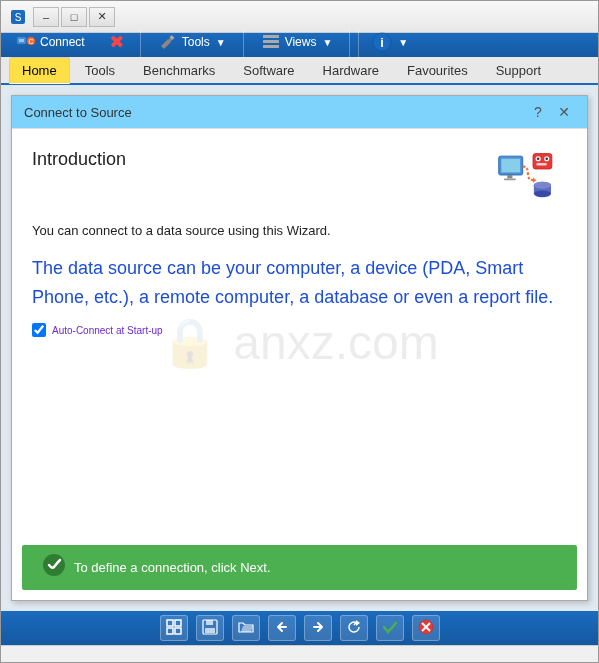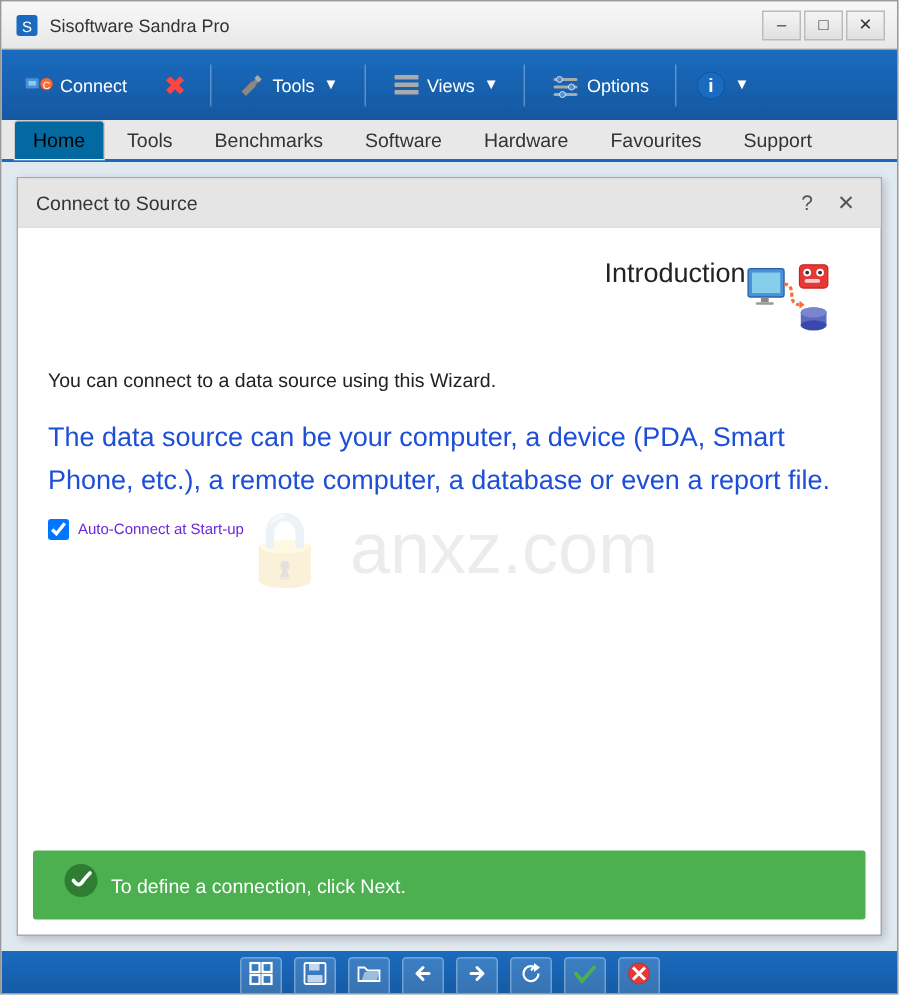--- a/index.html
+++ b/index.html
@@ -49,23 +49,23 @@
       display: flex;
       align-items: center;
       justify-content: center;
       font-size: 11px;
       color: #333;
     }
 
     
     .toolbar {
       background: linear-gradient(to bottom, #1a6bbf, #1558a0);
-      height: 47px;
-      display: flex;
-      align-items: center;
+      height: 24px;
+      display: flex;
+      align-items: flex-end;
       padding: 0 4px;
       gap: 4px;
     }
     .toolbar-btn {
       display: flex;
       align-items: center;
       gap: 4px;
       padding: 4px 10px;
       background: transparent;
       border: 1px solid transparent;
@@ -108,21 +108,21 @@
       font-size: 13px;
       color: #333;
       border: 1px solid transparent;
       border-bottom: none;
       border-radius: 3px 3px 0 0;
       margin-right: 2px;
       background: transparent;
       font-family: 'Segoe UI', sans-serif;
     }
     .menu-tab.active {
-      background: #0369a1;
+      background: #fde047;
       border-color: #ccc;
       border-bottom: 1px solid white;
       margin-bottom: -1px;
       z-index: 1;
       color: #000;
     }
 
     
     .main-content {
       background: #e0e8f0;
@@ -137,21 +137,21 @@
     
     .dialog {
       background: white;
       border: 1px solid #aaa;
       flex: 1;
       display: flex;
       flex-direction: column;
       box-shadow: 2px 2px 6px rgba(0,0,0,0.2);
     }
     .dialog-titlebar {
-      background: #e5e5e5;
+      background: #7dd3fc;
       border-bottom: 1px solid #ddd;
       padding: 6px 12px;
       display: flex;
       align-items: center;
       justify-content: space-between;
     }
     .dialog-title {
       font-size: 13px;
       color: #333;
     }
@@ -177,21 +177,21 @@
     .dialog-body {
       flex: 1;
       padding: 16px 20px;
       display: flex;
       flex-direction: column;
       position: relative;
     }
     .dialog-header-row {
       display: flex;
       align-items: flex-start;
-      justify-content: flex-end;
+      justify-content: space-between;
       margin-bottom: 16px;
     }
     .dialog-heading {
       font-size: 18px;
       font-weight: normal;
       color: #222;
       margin-top: 4px;
     }
     .dialog-icon-area {
       width: 70px;
@@ -310,21 +310,20 @@
 </head>
 <body>
 
 <div class="title-bar">
   <div class="title-bar-icon">
     <svg width="16" height="16" viewBox="0 0 16 16">
       <rect x="1" y="1" width="14" height="14" rx="2" fill="#1a6bbf"></rect>
       <text x="8" y="12" text-anchor="middle" fill="white" font-size="10" font-family="Arial">S</text>
     </svg>
   </div>
-  <span class="title-bar-text">Sisoftware Sandra Pro</span>
   <div class="title-bar-controls">
     <button class="title-btn">–</button>
     <button class="title-btn">□</button>
     <button class="title-btn close">✕</button>
   </div>
 </div>
 
 <div class="toolbar">
   <button class="toolbar-btn">
     <span class="toolbar-icon">
@@ -357,33 +356,20 @@
       <svg width="20" height="20" viewBox="0 0 20 20">
         <rect x="2" y="3" width="16" height="3" fill="#aaa" rx="0.5"></rect>
         <rect x="2" y="8" width="16" height="3" fill="#aaa" rx="0.5"></rect>
         <rect x="2" y="13" width="16" height="3" fill="#aaa" rx="0.5"></rect>
       </svg>
     </span>
     <span>Views</span>
     <span class="toolbar-dropdown">▼</span>
   </button>
   <div class="toolbar-separator"></div>
-  <button class="toolbar-btn">
-    <span class="toolbar-icon">
-      <svg width="20" height="20" viewBox="0 0 20 20">
-        <rect x="2" y="5" width="16" height="2" rx="1" fill="#aaa"></rect>
-        <circle cx="6" cy="6" r="2" fill="#4a90d9" stroke="white" stroke-width="0.5"></circle>
-        <rect x="2" y="10" width="16" height="2" rx="1" fill="#aaa"></rect>
-        <circle cx="14" cy="11" r="2" fill="#4a90d9" stroke="white" stroke-width="0.5"></circle>
-        <rect x="2" y="15" width="16" height="2" rx="1" fill="#aaa"></rect>
-        <circle cx="8" cy="16" r="2" fill="#4a90d9" stroke="white" stroke-width="0.5"></circle>
-      </svg>
-    </span>
-    <span>Options</span>
-  </button>
   <div class="toolbar-separator"></div>
   <button class="toolbar-btn" style="padding:4px 6px;">
     <span class="toolbar-icon">
       <svg width="22" height="22" viewBox="0 0 22 22">
         <circle cx="11" cy="11" r="10" fill="#1a6bbf" stroke="#0d4a8f" stroke-width="0.5"></circle>
         <text x="11" y="16" text-anchor="middle" fill="white" font-size="14" font-family="Arial" font-weight="bold">i</text>
       </svg>
     </span>
     <span class="toolbar-dropdown">▼</span>
   </button>

